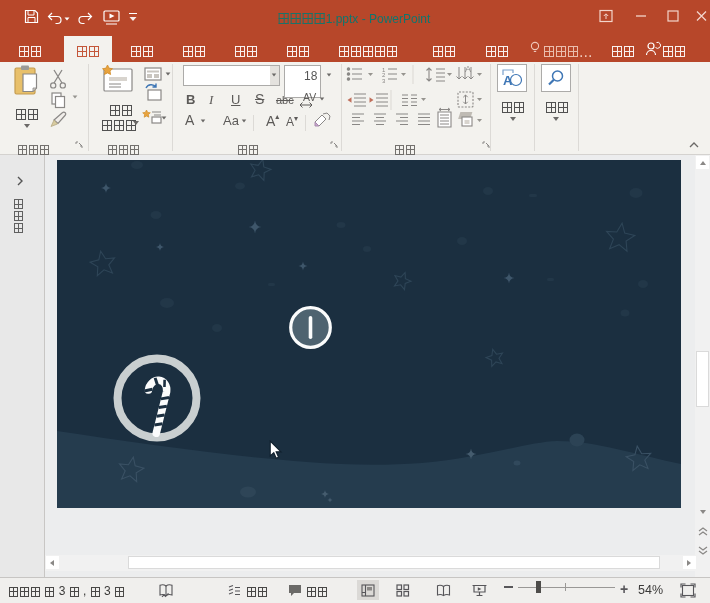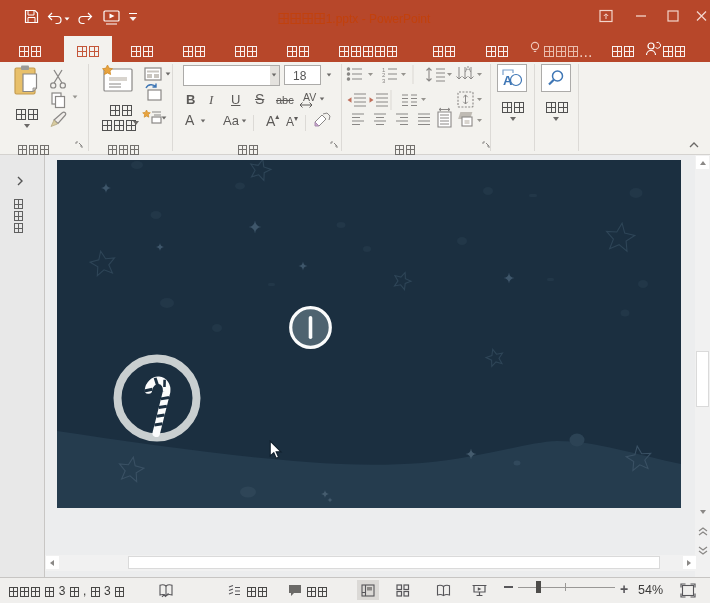--- a/index.html
+++ b/index.html
@@ -30,21 +30,21 @@
   <path d="M88 13 l3.5 3.5 l-3.5 3.5"></path>
   <path d="M91.5 16.5 h-9 a3.5 3.5 0 0 0 0 7 h2"></path>
 
   <rect x="104" y="11" width="15" height="10" rx="1"></rect>
   <path d="M109.5 13.5 l5 2.5 l-5 2.5 z" fill="#fff" stroke="none"></path>
   <path d="M106 24 h11" stroke-width="1"></path>
 
   <path d="M129 13.5 h8" stroke-width="1"></path>
   <path d="M129.5 17 h7 l-3.5 4 z" fill="#fff" stroke="none" opacity=".9"></path>
 </svg></div>
-<div class="abs row" id="titletext" style="left:354px;top:11px;transform:translateX(-50%);color:#c2410c;font-size:12px"><span class="k k12"></span><span class="k k12"></span><span class="k k12"></span><span class="k k12"></span><span style="vertical-align:middle">1.pptx - PowerPoint</span></div>
+<div class="abs row" id="titletext" style="left:354px;top:11px;transform:translateX(-50%);color:#0f766e;font-size:12px"><span class="k k12"></span><span class="k k12"></span><span class="k k12"></span><span class="k k12"></span><span style="vertical-align:middle">1.pptx - PowerPoint</span></div>
 <div class="abs" id="winbtns" style="left:565px;top:0">
 <svg width="150" height="35" viewBox="0 0 150 35" fill="none" stroke="#F3D5CB" stroke-width="1.2">
   <rect x="35" y="10.5" width="12" height="11"></rect>
   <path d="M41 19 v-5 M38.8 16 l2.2 -2.2 l2.2 2.2" stroke-width="1"></path>
   <path d="M71 16 h10" stroke-width="1.3"></path>
   <rect x="103" y="11" width="10" height="10"></rect>
   <path d="M132 11.5 l9 9 M141 11.5 l-9 9" stroke-width="1.3"></path>
 </svg></div>
 
 <div class="abs" style="left:0;top:35px;width:710px;height:27px;background:#B7472A"></div>
@@ -129,21 +129,21 @@
 
 <div class="abs row" style="left:17px;top:140px;color:#696764"><span class="k k11"></span><span class="k k11"></span><span class="k k11"></span></div>
 <div class="abs row" style="left:107px;top:140px;color:#696764"><span class="k k11"></span><span class="k k11"></span><span class="k k11"></span></div>
 <svg class="abs" style="left:75px;top:141px" width="8" height="8" viewBox="0 0 8 8" stroke="#8a8886" fill="none">
         <path d="M1 3 v-2 h2 M5 5 h2 v2 m0 -2 l-3 -3" stroke-width="1"></path>
       </svg>
 
 <div class="abs" style="left:183px;top:65px;width:86px;height:19px;background:#fff;border:1px solid #ACABA9"></div>
 <div class="abs" style="left:270px;top:65px;width:9px;height:19px;background:#E4E2DE;border:1px solid #ACABA9;border-left:none"></div>
 <div class="tri-d abs" style="left:271px;top:73px;transform:scale(.75)"></div>
-<div class="abs" style="left:284px;top:65px;width:37px;height:20px;background:#fff;border:1px solid #ACABA9;color:#555;font-size:12px;padding:3px 0 0 8px;box-sizing:border-box">18</div>
+<div class="abs" style="left:284px;top:65px;width:37px;height:33px;background:#fff;border:1px solid #ACABA9;color:#555;font-size:12px;padding:3px 0 0 19px;box-sizing:border-box">18</div>
 <div class="tri-d abs" style="left:326px;top:73px;transform:scale(.75)"></div>
 <div class="abs" style="left:183px;top:90px;width:155px;height:40px;color:#5c5a58;font-size:13px">
   <b class="abs" style="left:3px;top:2px">B</b>
   <i class="abs" style="left:26px;top:2px;font-family:'Liberation Serif',serif">I</i>
   <u class="abs" style="left:48px;top:2px">U</u>
   <span class="abs" style="left:72px;top:1px;text-decoration:line-through;font-size:14px">S</span>
   <span class="abs" style="left:93px;top:4px;text-decoration:line-through;font-size:11px">abc</span>
   <span class="abs" style="left:120px;top:1px;font-size:10.5px">AV</span>
   <svg class="abs" style="left:115px;top:11px" width="16" height="8" viewBox="0 0 16 8" stroke="#5c5a58" fill="none">
           <path d="M2 4 h12 M2 4 l2.5 -2.5 M2 4 l2.5 2.5 M14 4 l-2.5 -2.5 M14 4 l-2.5 2.5" stroke-width="1"></path>

